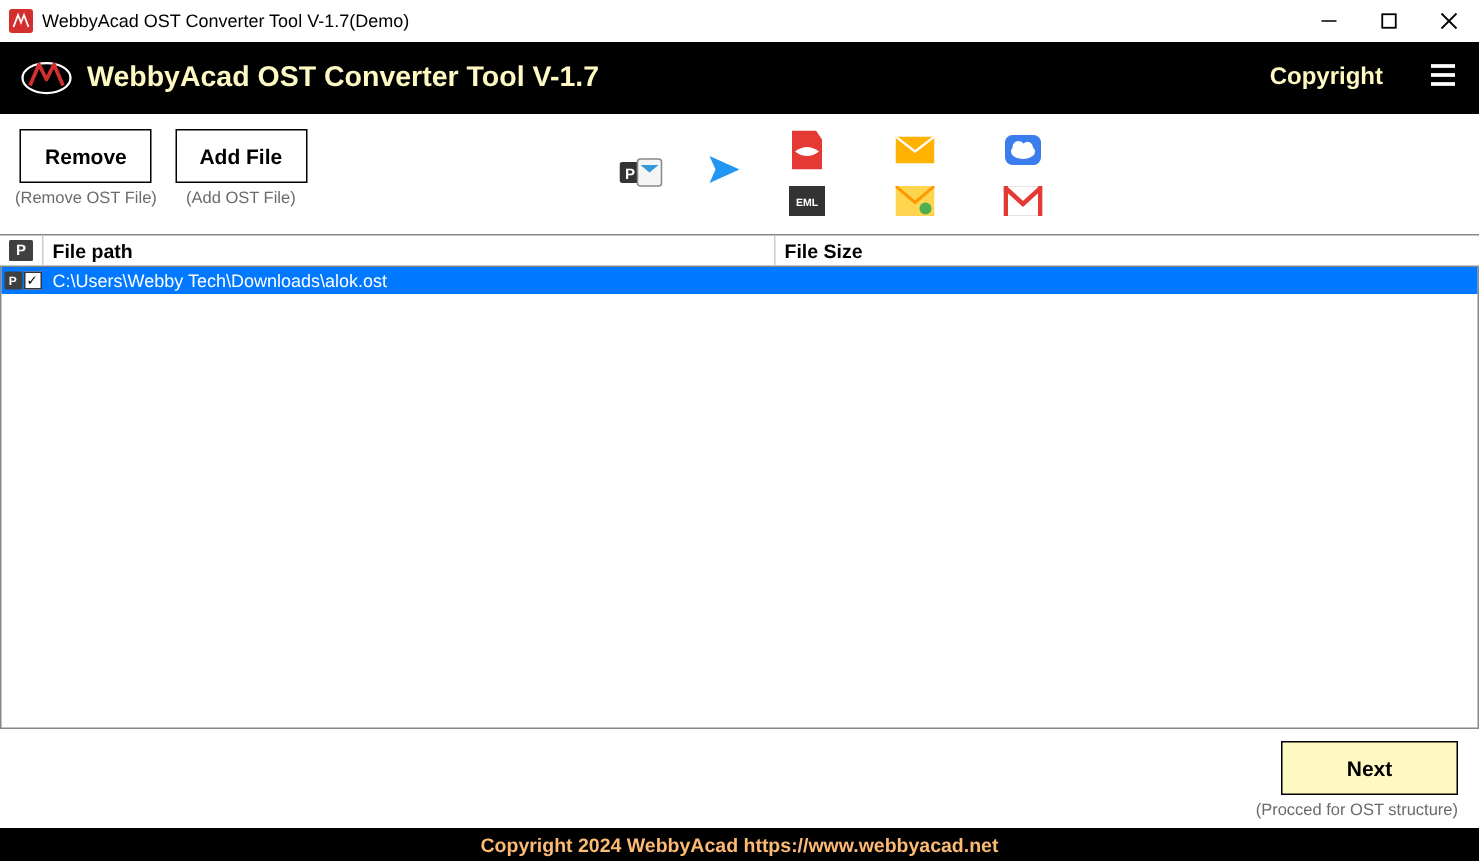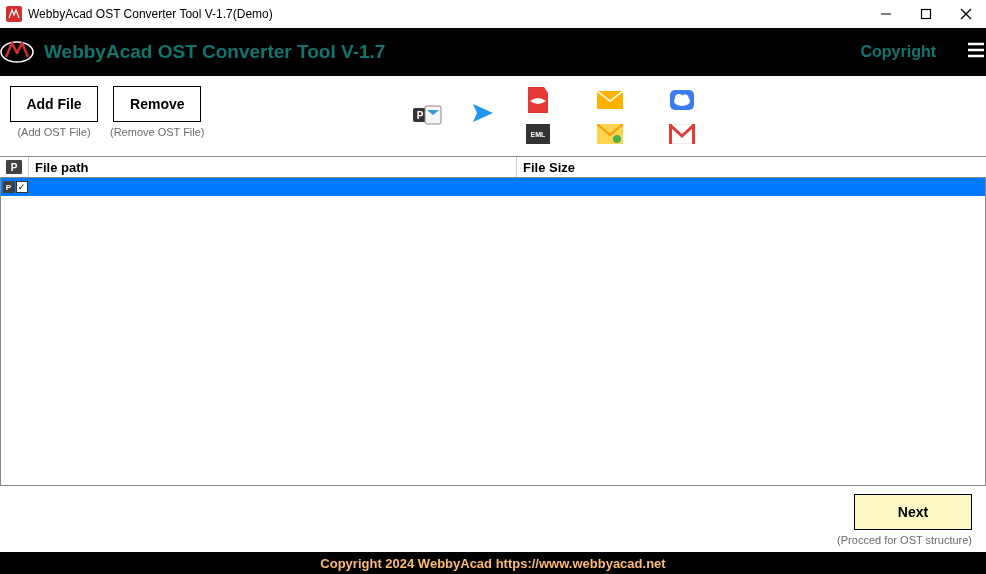--- a/index.html
+++ b/index.html
@@ -3,21 +3,21 @@
   <meta charset="utf-8">
   <style>
     * { margin: 0; padding: 0; box-sizing: border-box; font-family: 'Segoe UI', Tahoma, sans-serif; }
     body { width: 986px; height: 574px; background: #fff; display: flex; flex-direction: column; overflow: hidden; }
     
     .titlebar { height: 28px; background: #fff; display: flex; align-items: center; padding-left: 6px; }
     .titlebar-icon { width: 16px; height: 16px; background: #d32f2f; margin-right: 6px; border-radius: 2px; display:flex; align-items:center; justify-content:center; }
     .titlebar-title { font-size: 12px; color: #000; flex: 1; }
     .winbtn { width: 40px; height: 28px; display: flex; align-items: center; justify-content: center; font-size: 14px; cursor: pointer; }
     
-    .appheader { height: 48px; background: #000; display: flex; align-items: center; padding: 0 0; color: #0f766e; }
+    .appheader { height: 48px; background: #000; display: flex; align-items: center; padding: 0 14px; color: #fef9c3; }
     .logo { width: 34px; height: 34px; margin-right: 10px; display: flex; align-items: center; justify-content: center; }
     .apptitle { font-size: 19px; font-weight: 600; flex: 1; }
     .activate { font-size: 16px; font-weight: 700; margin-right: 30px; cursor: pointer; }
     .hamburger { cursor: pointer; }
     
     .toolbar { height: 80px; display: flex; align-items: flex-start; padding: 10px; }
     .tbtn { display: flex; flex-direction: column; align-items: center; margin-right: 12px; }
     .tbtn button { width: 88px; height: 36px; background: #fff; border: 1px solid #000; font-size: 14px; font-weight: 700; cursor: pointer; }
     .tbtn .sub { font-size: 11px; color: #6b6b6b; margin-top: 4px; }
     
@@ -88,26 +88,26 @@
     <svg width="20" height="16">
         <line x1="2" y1="2" x2="18" y2="2" stroke="#fff" stroke-width="2.5"></line>
         <line x1="2" y1="8" x2="18" y2="8" stroke="#fff" stroke-width="2.5"></line>
         <line x1="2" y1="14" x2="18" y2="14" stroke="#fff" stroke-width="2.5"></line>
       </svg>
   </div>
 </div>
 
 <div class="toolbar">
   <div class="tbtn">
+    <button>Remove</button>
+    <div class="sub">(Remove OST File)</div>
+  </div>
+  <div class="tbtn">
     <button>Add File</button>
     <div class="sub">(Add OST File)</div>
-  </div>
-  <div class="tbtn">
-    <button>Remove</button>
-    <div class="sub">(Remove OST File)</div>
   </div>
 
   <div class="iconrow">
     <div class="ci" style="width:30px;height:30px;">
       <svg width="30" height="26" viewBox="0 0 30 26">
           <rect x="0" y="4" width="14" height="14" rx="2" fill="#333"></rect>
           <text x="7" y="15" font-size="10" fill="#fff" text-anchor="middle" font-weight="bold">P</text>
           <rect x="12" y="2" width="16" height="18" rx="2" fill="#f5f5f5" stroke="#888"></rect>
           <path d="M14 6 L26 6 L20 11 Z" fill="#3498db"></path>
         </svg>
@@ -172,20 +172,21 @@
   <div class="th-path">File path</div>
   <div class="th-size">File Size</div>
 </div>
 
 <div class="filelist">
   <div class="filerow">
     <div class="fr-p">
         <div class="pbadge" style="width:12px;height:12px;font-size:8px;">P</div>
         <div class="chk">✓</div>
       </div>
+    <div class="fr-path">C:\Users\Webby Tech\Downloads\alok.ost</div>
   </div>
 </div>
 
 <div class="bottombar">
   <div class="nextwrap">
     <button class="nextbtn">Next</button>
     <div class="nextsub">(Procced for OST structure)</div>
   </div>
 </div>
 

